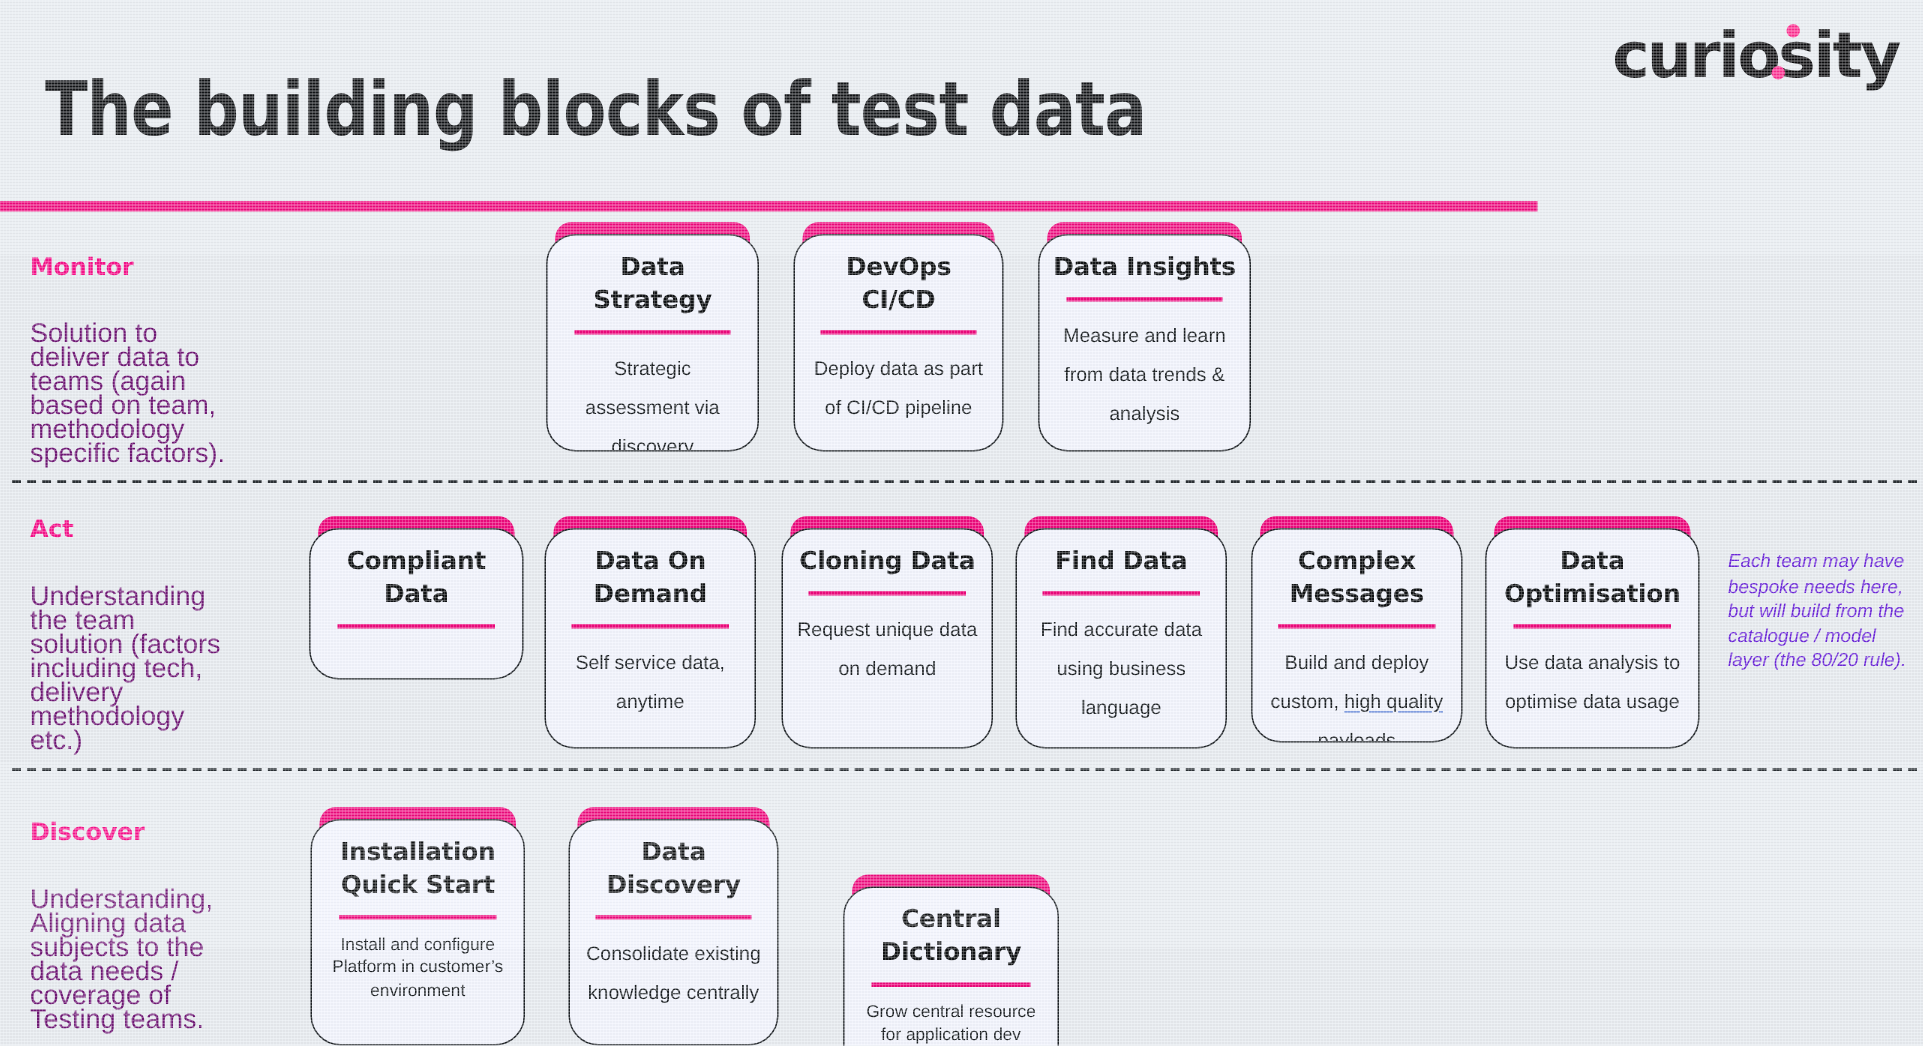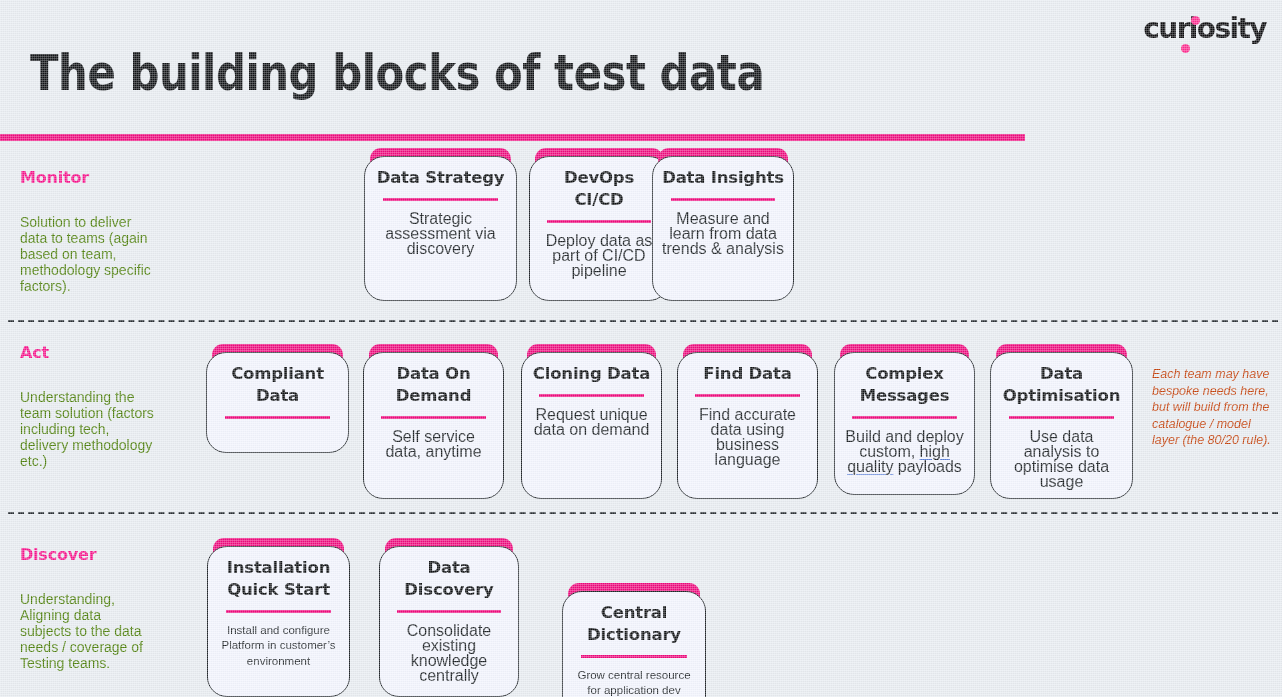--- a/index.html
+++ b/index.html
@@ -30,21 +30,21 @@
     letter-spacing:-0.5px;color:#111316;
     transform:scaleX(.93);transform-origin:left center;
     white-space:nowrap;
   }
   #logo{
     position:absolute;right:16px;top:10px;
     height:46px;width:200px;
   }
   #logo-text{
     font-family:"DejaVu Sans","Liberation Sans",sans-serif;
-    font-weight:700;font-size:28px;letter-spacing:-1.6px;color:#0b0b0d;
+    font-weight:700;font-size:42px;letter-spacing:-1.6px;color:#0b0b0d;
     position:absolute;right:0;top:2px;white-space:nowrap;
   }
   .logo-dot{position:absolute;width:9px;height:9px;border-radius:50%;background:#fb2d8e;}
   #logo-dot-top{right:66px;top:6px;}
   #logo-dot-bottom{right:76px;top:34px;}
 
   #title-rule{
     position:absolute;left:0;top:134px;width:1025px;height:7px;background:#ec0a7c;
   }
 
@@ -59,21 +59,21 @@
   
   .sec-label{
     position:absolute;
     font-family:"DejaVu Sans","Liberation Sans",sans-serif;
     font-weight:700;font-size:16px;color:#f5138a;
     letter-spacing:-0.2px;
   }
   .sec-desc{
     position:absolute;
     width:135px;
-    font-size:14px;line-height:16px;color:#4d7c0f;
+    font-size:18px;line-height:16px;color:#701a75;
   }
   #label-monitor{left:20px;top:168px;}
   #desc-monitor{left:20px;top:214px;}
   #label-act{left:20px;top:343px;}
   #desc-act{left:20px;top:389px;}
   #label-discover{left:20px;top:545px;}
   #desc-discover{left:20px;top:591px;}
 
   
   .card-wrap{position:absolute;}
@@ -96,46 +96,46 @@
     font-weight:700;font-size:16.5px;line-height:22px;
     color:#101214;text-align:center;
     letter-spacing:-0.2px;
     margin-top:2px;
   }
   .card-rule{
     width:86%;height:2.6px;background:#ec0a7c;
     margin:9px 0 10px 0;flex:none;
   }
   .card-body{
-    font-size:16px;line-height:15px;color:#1d2124;text-align:center;
+    font-size:13px;line-height:26px;color:#1d2124;text-align:center;
   }
   .card-body.small{font-size:11.5px;line-height:15.5px;}
   .card-body u{
     text-decoration:underline;
     text-decoration-color:#5b7fd6;
     text-decoration-thickness:1.4px;
     text-underline-offset:2px;
   }
 
   
-  #card-data-strategy{left:364px;top:148px;width:153px;height:153px;}
+  #card-data-strategy{left:364px;top:148px;width:142px;height:153px;}
   #card-devops-cicd  {left:529px;top:148px;width:140px;height:153px;}
-  #card-data-insights{left:652px;top:148px;width:142px;height:153px;}
+  #card-data-insights{left:692px;top:148px;width:142px;height:153px;}
 
   
   #card-compliant-data   {left:206px;top:344px;width:143px;height:109px;}
   #card-data-on-demand   {left:363px;top:344px;width:141px;height:155px;}
   #card-cloning-data     {left:521px;top:344px;width:141px;height:155px;}
   #card-find-data        {left:677px;top:344px;width:141px;height:155px;}
   #card-complex-messages {left:834px;top:344px;width:141px;height:151px;}
   #card-data-optimisation{left:990px;top:344px;width:143px;height:155px;}
 
   #act-note{
     position:absolute;left:1152px;top:366px;width:125px;
-    font-size:12.5px;line-height:16.5px;color:#c2410c;font-style:italic;
+    font-size:12.5px;line-height:16.5px;color:#6d28d9;font-style:italic;
   }
 
   
   #card-installation-quick-start{left:207px;top:538px;width:143px;height:159px;}
   #card-data-discovery          {left:379px;top:538px;width:140px;height:159px;}
   #card-central-dictionary      {left:562px;top:538px;width:144px;height:159px;margin-top:45px;}
 </style>
 </head>
 <body>
 

